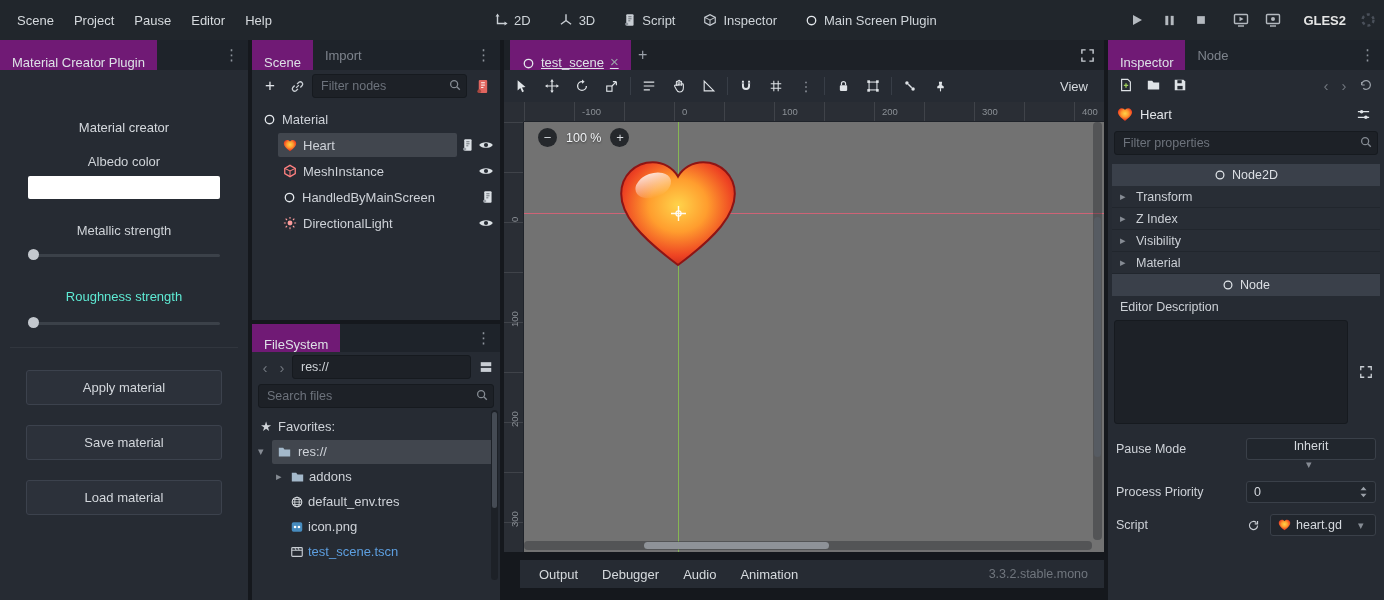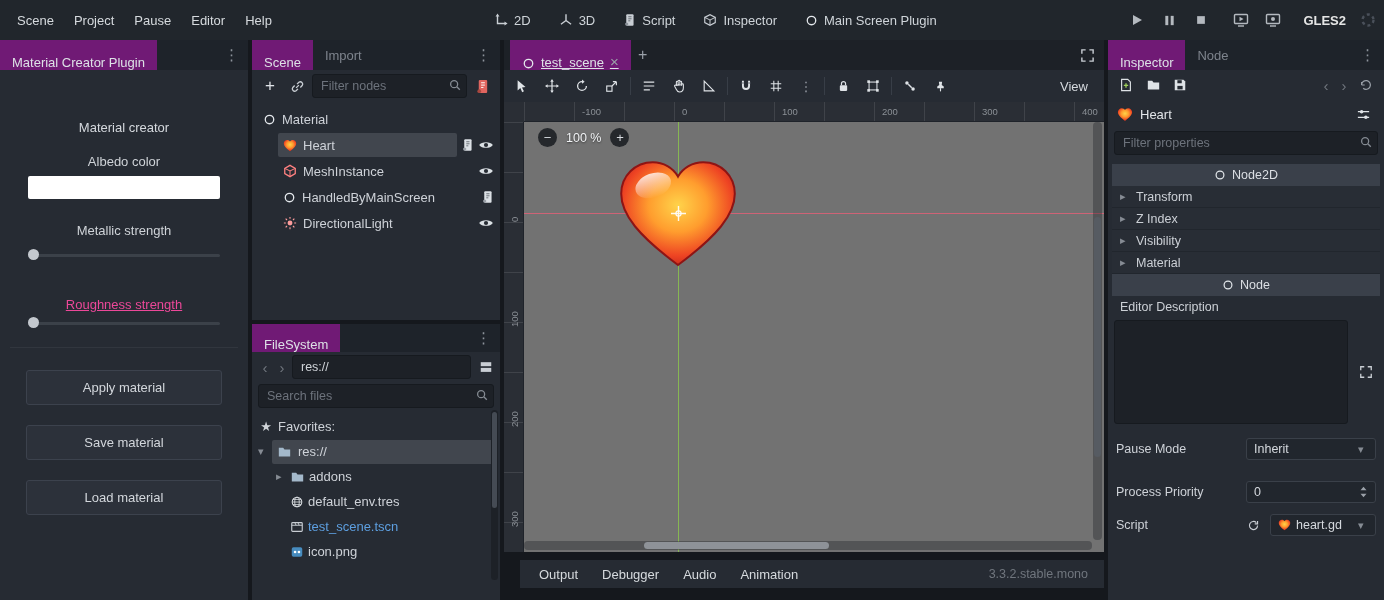--- a/index.html
+++ b/index.html
@@ -188,21 +188,21 @@
   </div>
   <div style="position:relative;height:530px;">
     <div style="position:absolute;top:50px;width:100%;text-align:center;color:#d5d9de;">Material creator</div>
     <div style="position:absolute;top:84px;width:100%;text-align:center;color:#cfd3d8;">Albedo color</div>
     <div style="position:absolute;top:106px;left:28px;width:192px;height:23px;background:#ffffff;border-radius:2px;"></div>
     <div style="position:absolute;top:153px;width:100%;text-align:center;color:#cfd3d8;">Metallic strength</div>
     <div class="slider" style="position:absolute;top:178px;left:28px;">
       <span class="track"></span>
       <span class="grab"></span>
     </div>
-    <div style="position:absolute;top:227px;width:100%;text-align:center;color:#ec4899;text-decoration:underline;">Roughness strength</div>
+    <div style="position:absolute;top:219px;width:100%;text-align:center;color:#5eead4;">Roughness strength</div>
     <div class="slider" style="position:absolute;top:246px;left:28px;">
       <span class="track"></span>
       <span class="grab"></span>
     </div>
     <div style="position:absolute;top:277px;left:10px;right:10px;height:1px;background:#31363e;"></div>
     <div class="btn" style="position:absolute;top:300px;left:26px;">Apply material</div>
     <div class="btn" style="position:absolute;top:355px;left:26px;">Save material</div>
     <div class="btn" style="position:absolute;top:410px;left:26px;">Load material</div>
   </div>
 </div>
@@ -416,37 +416,37 @@
             <path d="M2.5 8h11M3.2 5h9.6M3.2 11h9.6" stroke="#d6dade" stroke-width="1"></path>
           </svg>
         </span>
       <span>default_env.tres</span>
     </div>
     <div class="tree-row" style="height:25px;">
       <span class="fs-indent"></span>
         <span style="width:10px;flex:none;"></span>
       <span class="ico">
           <svg width="14" height="14" viewBox="0 0 16 16">
-            <rect x="2" y="3" width="12" height="10" rx="1" fill="none" stroke="#c9ced4" stroke-width="1.3"></rect>
-            <path d="M2 6h12M5.5 3 7 6M9 3l1.5 3" stroke="#c9ced4" stroke-width="1.1"></path>
-          </svg>
-        </span>
-      <span style="color:#5d9fe0;">test_scene.tscn</span>
+            <rect x="2" y="2.5" width="12" height="11" rx="2" fill="#478cbf"></rect>
+            <circle cx="5.8" cy="8" r="1.5" fill="#fff"></circle>
+            <circle cx="10.2" cy="8" r="1.5" fill="#fff"></circle>
+          </svg>
+        </span>
+      <span>icon.png</span>
     </div>
     <div class="tree-row" style="height:25px;">
       <span class="fs-indent"></span>
         <span style="width:10px;flex:none;"></span>
       <span class="ico">
           <svg width="14" height="14" viewBox="0 0 16 16">
-            <rect x="2" y="2.5" width="12" height="11" rx="2" fill="#478cbf"></rect>
-            <circle cx="5.8" cy="8" r="1.5" fill="#fff"></circle>
-            <circle cx="10.2" cy="8" r="1.5" fill="#fff"></circle>
-          </svg>
-        </span>
-      <span>icon.png</span>
+            <rect x="2" y="3" width="12" height="10" rx="1" fill="none" stroke="#c9ced4" stroke-width="1.3"></rect>
+            <path d="M2 6h12M5.5 3 7 6M9 3l1.5 3" stroke="#c9ced4" stroke-width="1.1"></path>
+          </svg>
+        </span>
+      <span style="color:#5d9fe0;">test_scene.tscn</span>
     </div>
     <div style="position:absolute;right:2px;top:0;width:7px;height:170px;background:#1d2127;border-radius:4px;">
       <div style="position:absolute;top:2px;left:1px;width:5px;height:96px;background:#454b54;border-radius:3px;"></div>
     </div>
   </div>
 </div>
 
 <div class="panel" style="left:504px;top:40px;width:600px;height:560px;background:#15181d;">
 
   <div class="tabstrip" style="background:#1d2127;">
@@ -733,21 +733,21 @@
     <div style="display:flex;align-items:flex-start;gap:6px;padding:2px 2px 0 2px;">
       <div style="flex:1;height:104px;background:#1d2127;border:1px solid #161a1f;border-radius:3px;"></div>
       <span class="ibtn" style="margin-top:40px;">
         <svg width="14" height="14" viewBox="0 0 16 16">
             <path d="M2 6V2h4M10 2h4v4M14 10v4h-4M6 14H2v-4" fill="none" stroke="#c9ced4" stroke-width="1.5"></path>
           </svg>
       </span>
     </div>
     <div style="display:flex;align-items:center;margin-top:12px;padding:0 4px;height:26px;">
       <span style="font-size:12.5px;">Pause Mode</span>
-      <div class="ctrl-box" style="margin-left:auto;width:130px;">
+      <div class="ctrl-box" style="margin-left:auto;width:130px;flex-direction:column;">
         <span style="flex:1;">Inherit</span>
         <span class="prop-chevron"><span>▾</span></span>
       </div>
     </div>
     <div style="display:flex;align-items:center;margin-top:17px;padding:0 4px;height:26px;">
       <span style="font-size:12.5px;">Process Priority</span>
       <div class="ctrl-box" style="margin-left:auto;width:130px;">
         <span style="flex:1;">0</span>
         <span class="ico">
             <svg width="9" height="12" viewBox="0 0 10 14">

